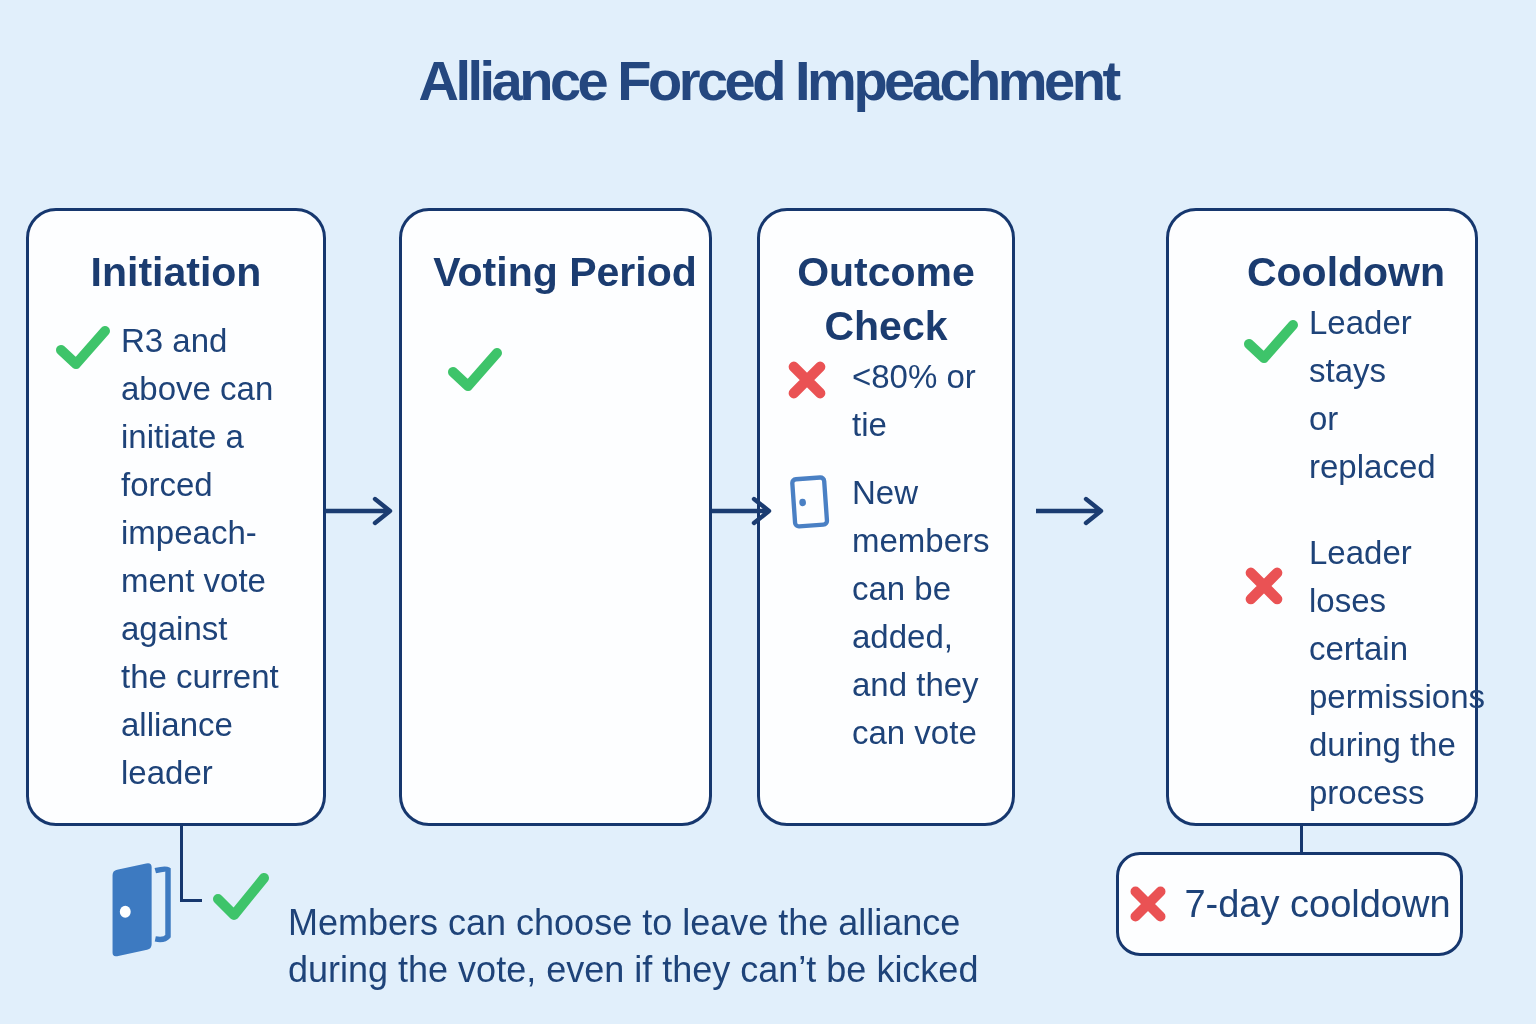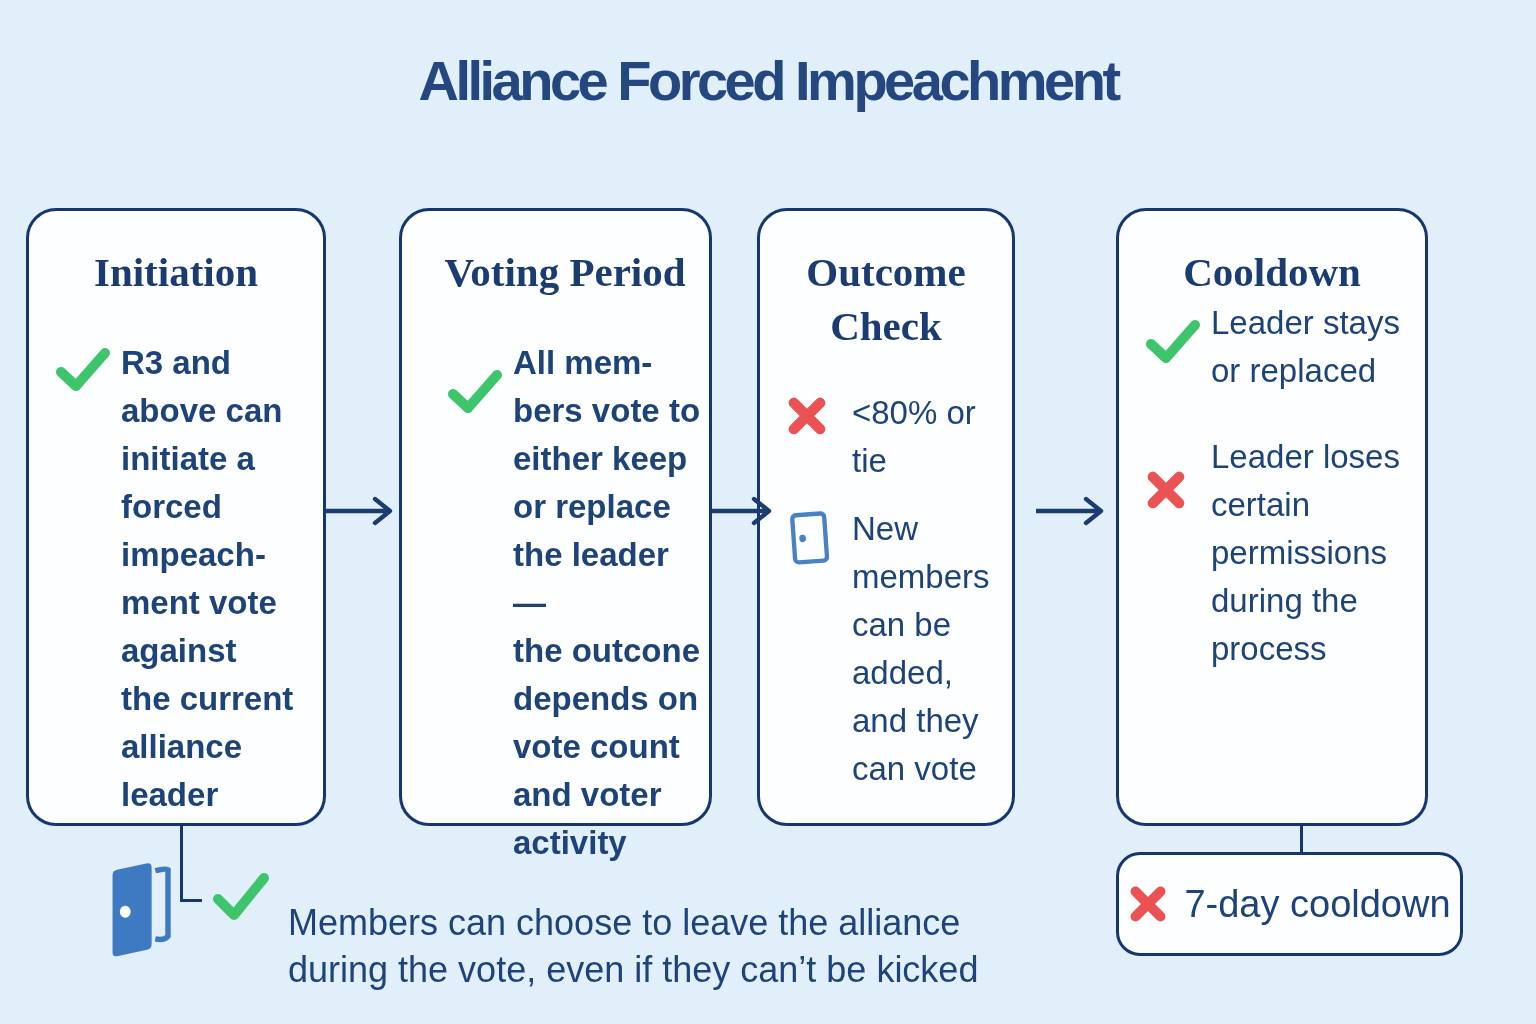--- a/index.html
+++ b/index.html
@@ -28,41 +28,40 @@
     top: 208px; height: 618px;
     background: #fdfeff;
     border: 3.5px solid #16376e;
     border-radius: 30px;
     box-sizing: border-box;
     padding-top: 34px;
   }
   .box1 { left: 26px;   width: 300px; }
   .box2 { left: 399px;  width: 313px; padding-left: 19px; }
   .box3 { left: 757px;  width: 258px; }
-  .box4 { left: 1116px; width: 312px; }
+  .box4 { left: 1166px; width: 312px; padding-left: 48px; }
 
   .box h2 {
     margin: 0;
     text-align: center;
     font-size: 41px;
     line-height: 1.32;
     font-weight: bold;
     color: #1b3c70;
     white-space: pre-line;
-    font-family: Liberation Serif, serif;
   }
 
   .items {
     display: flex;
     flex-direction: column;
     padding-left: 26px;
     padding-right: 6px;
   }
-  .box1 .items, .box2 .items { margin-top: 40px; font-weight: bold; }
-  .box3 .items { margin-top: 36px; gap: 20px; }
+  .box1 .items, .box2 .items { margin-top: 18px; }
+  .box3 .items { gap: 20px; }
   .box4 .items { gap: 38px; }
 
   .item { display: grid; grid-template-columns: 66px 1fr; }
   .item .icon { display: block; }
   .itext {
     margin: 0;
     font-size: 33px;
     line-height: 48px;
     color: #1e4379;
     white-space: pre-line;
@@ -145,30 +144,20 @@
 
   <section class="box box2">
     <h2>Voting Period</h2>
     <div class="items">
       <div class="item">
         <span class="icon" style="margin-top:30px">
           <svg width="56" height="46" viewBox="0 0 28 23">
               <path d="M3 12.5 L10.5 19.5 L25 3" fill="none" stroke="#3ec46a" stroke-width="5" stroke-linecap="round" stroke-linejoin="round"></path>
             </svg>
         </span>
-        <p class="itext">All mem-
-bers vote to
-either keep
-or replace
-the leader —
-the outcone
-depends on
-vote count
-and voter
-activity</p>
       </div>
     </div>
   </section>
 
   <section class="box box3">
     <h2>Outcome
 Check</h2>
     <div class="items">
       <div class="item">
         <span class="icon" style="margin-top:6px">

